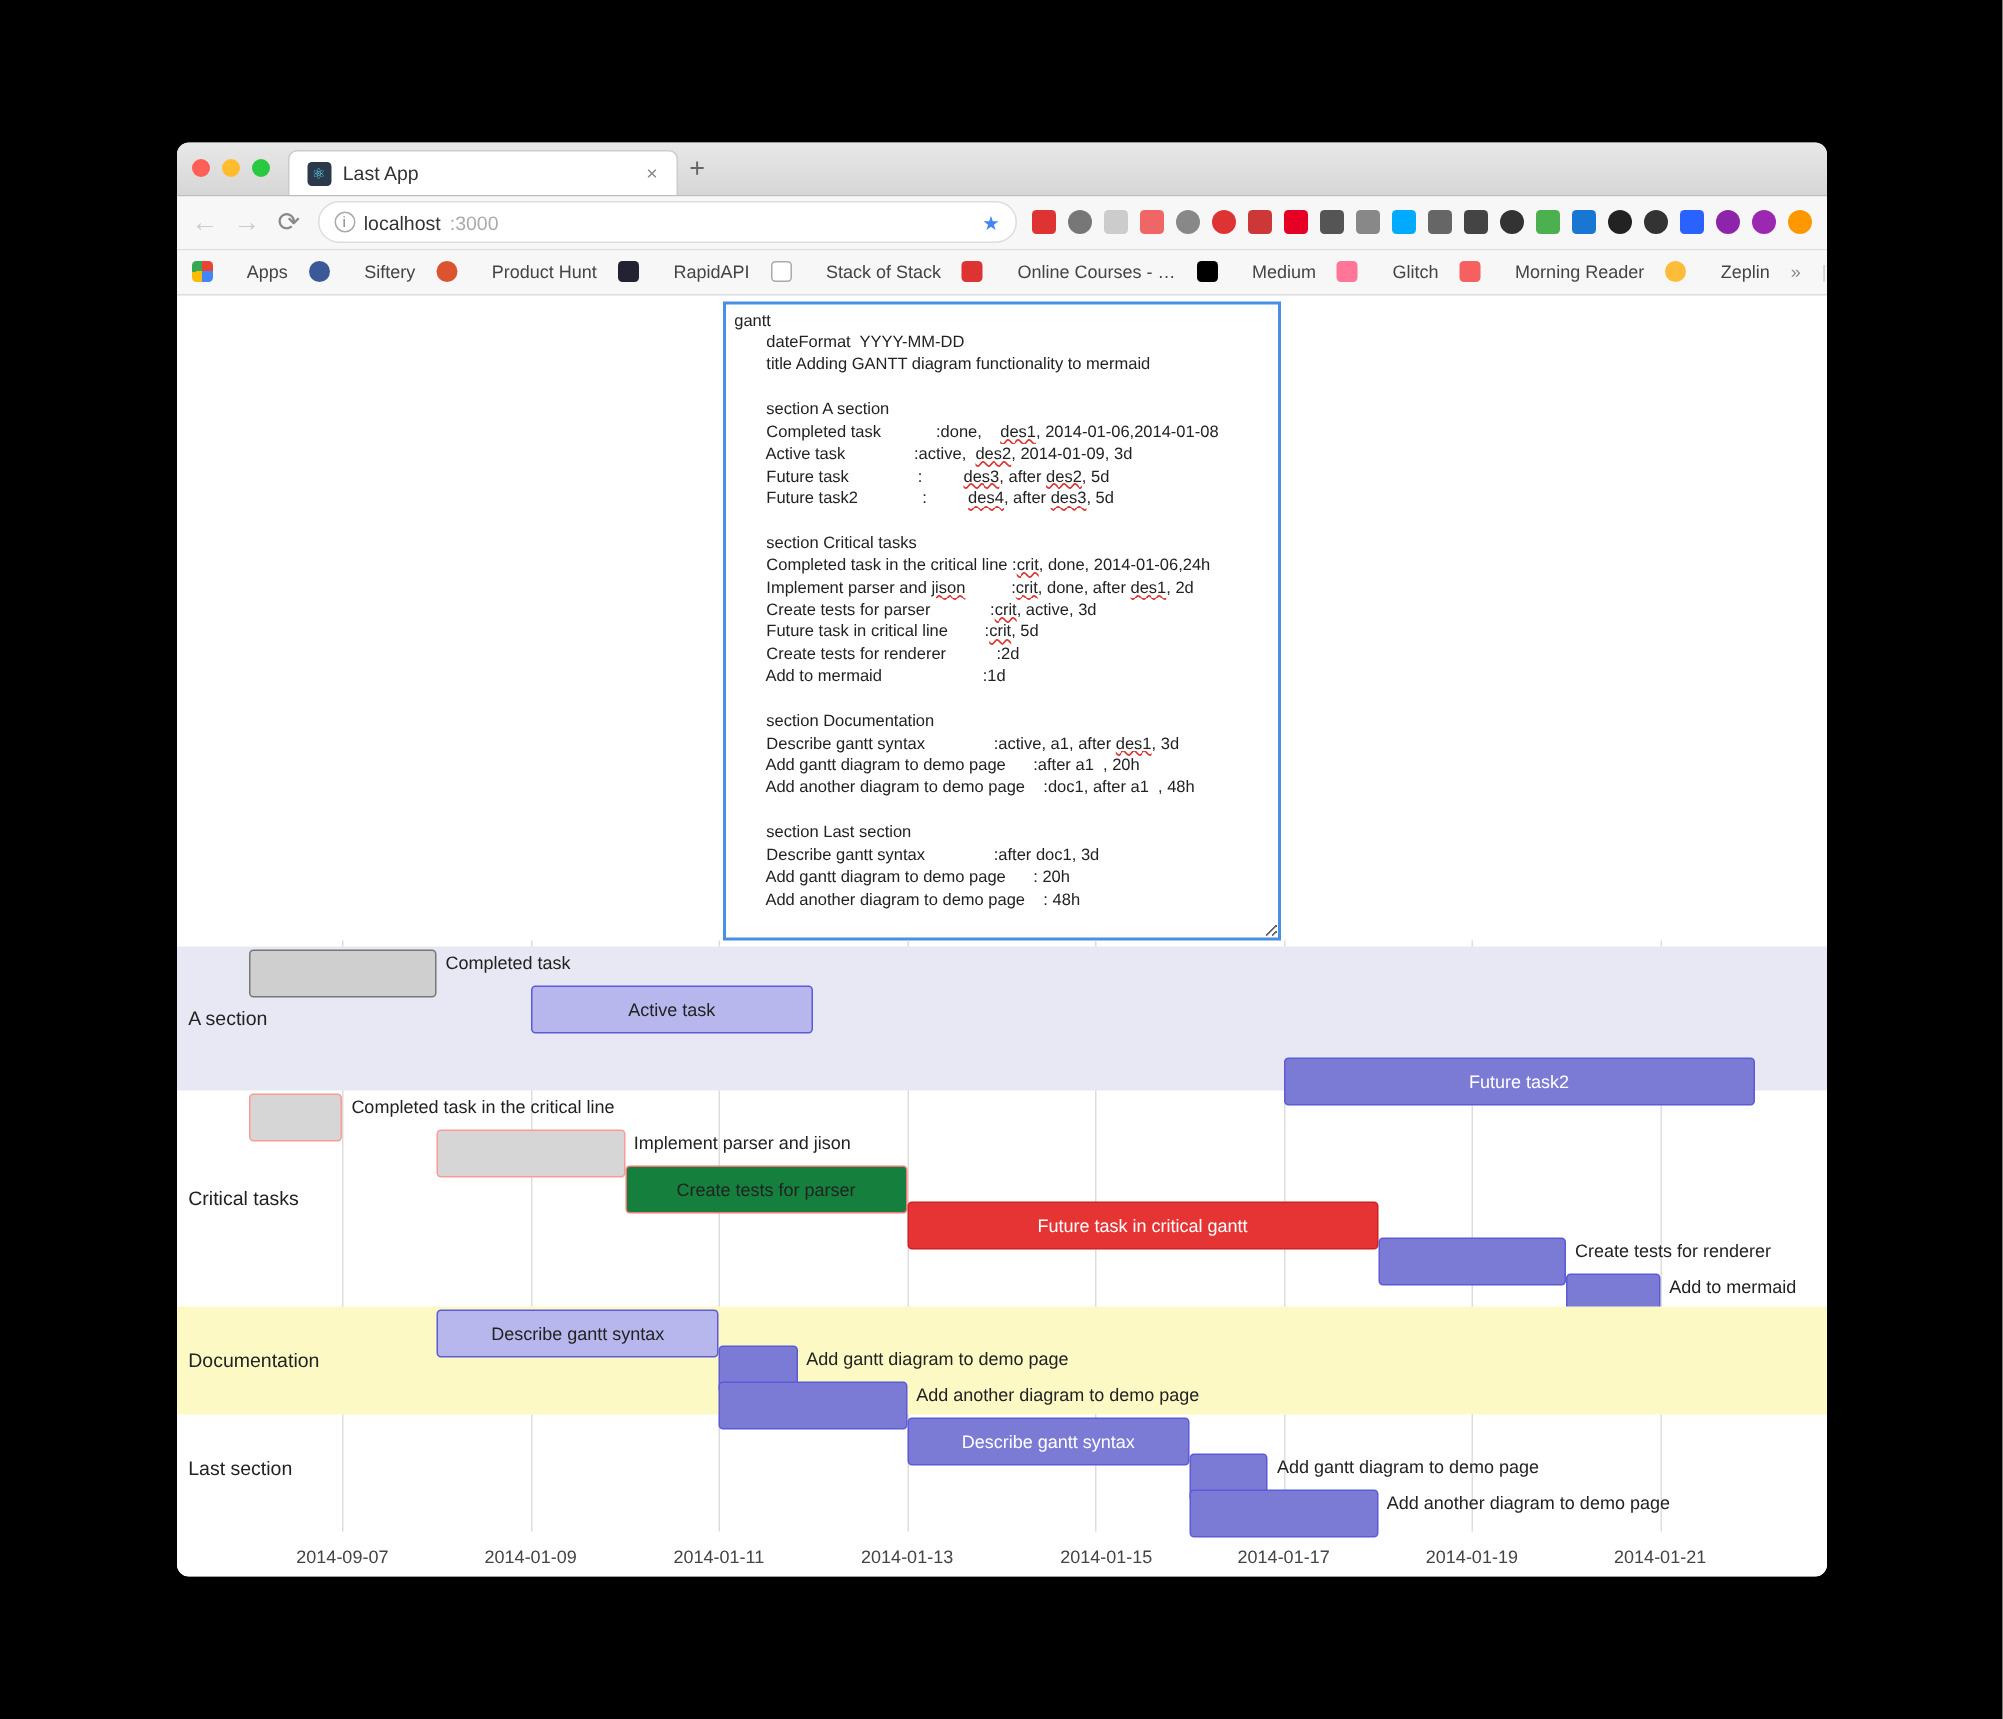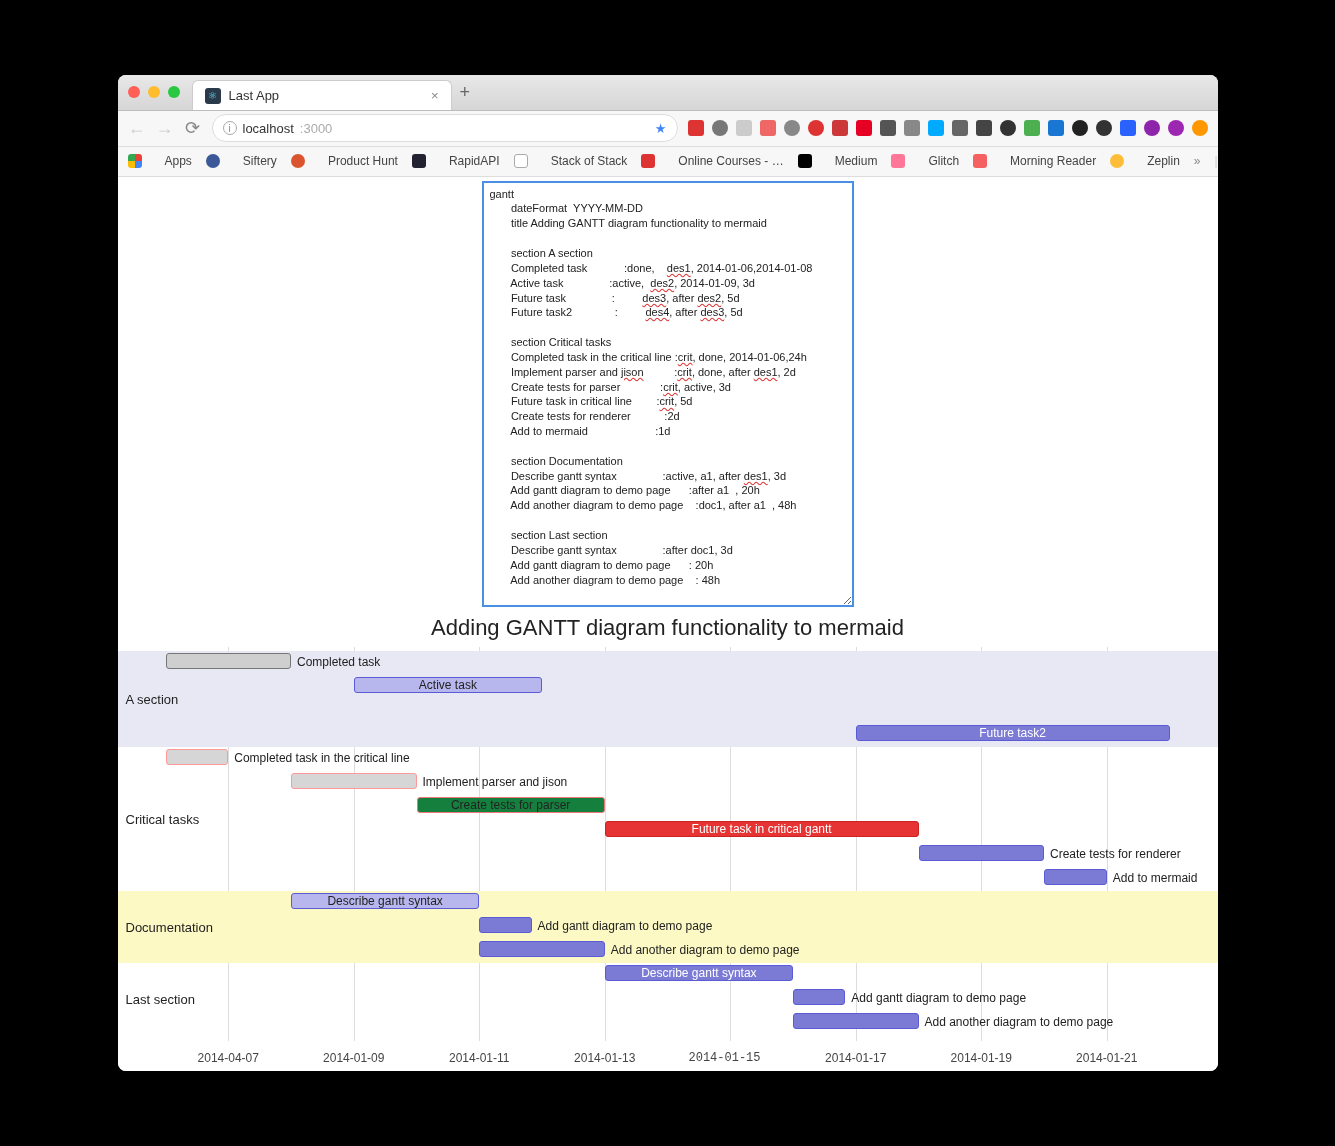--- a/index.html
+++ b/index.html
@@ -61,21 +61,21 @@
   white-space:pre; position:relative; resize:both; overflow:auto;
 }
 .codebox .u{text-decoration:underline;text-decoration-color:#d33;text-decoration-style:wavy;}
 .ganttTitle{text-align:center;font-size:22px;margin:8px 0 6px;color:#222;}
 .gantt{position:relative;height:440px;}
 .vline{position:absolute;top:0;bottom:30px;width:1px;background:#ddd;}
 .sectionBand{position:absolute;left:0;right:0;}
 .bandA{background:#e8e8f5;}
 .bandD{background:#fdf9c4;}
 .secLabel{position:absolute;left:8px;font-size:13px;color:#222;transform:translateY(-50%);}
-.bar{position:absolute;height:16px;border-radius:3px;display:flex;align-items:center;justify-content:center;font-size:12px;padding:0 6px;white-space:nowrap;}
+.bar{position:absolute;height:32px;border-radius:3px;display:flex;align-items:center;justify-content:center;font-size:12px;padding:0 6px;white-space:nowrap;}
 .barDone{background:#cfcfcf;border:1px solid #777;color:#222;}
 .barActive{background:#b7b7ee;border:1px solid #5b5bd6;color:#222;}
 .barFuture{background:#7b7bd6;border:1px solid #5b5bd6;color:#fff;}
 .barCritDone{background:#d6d6d6;border:1.5px solid #f99;color:#222;}
 .barCritActive{background:#15803d;border:1.5px solid #e77;color:#222;}
 .barCrit{background:#e63333;border:1px solid #c22;color:#fff;font-weight:500;}
 .sideLabel{position:absolute;font-size:12px;color:#222;white-space:nowrap;}
 .axisLabel{position:absolute;bottom:6px;font-size:12px;color:#444;transform:translateX(-50%);}
 </style>
 </head>
@@ -203,32 +203,31 @@
 
        section Documentation
        Describe gantt syntax               :active, a1, after <span class="u">des1</span>, 3d
        Add gantt diagram to demo page      :after a1  , 20h
        Add another diagram to demo page    :doc1, after a1  , 48h
 
        section Last section
        Describe gantt syntax               :after doc1, 3d
        Add gantt diagram to demo page      : 20h
        Add another diagram to demo page    : 48h</div>
-    <div class="ganttTitle">Adding GANTT diagram functionality to mermaid</div>
     <div class="gantt" id="gantt" style="height: 424px;">
         <div class="vline" style="left: 110.75px;"></div>
-        <div class="axisLabel" style="left: 110.75px;">2014-04-07</div>
+        <div class="axisLabel" style="left: 110.75px;">2014-09-07</div>
         <div class="vline" style="left: 236.25px;"></div>
         <div class="axisLabel" style="left: 236.25px;">2014-01-09</div>
         <div class="vline" style="left: 361.75px;"></div>
         <div class="axisLabel" style="left: 361.75px;">2014-01-11</div>
         <div class="vline" style="left: 487.25px;"></div>
         <div class="axisLabel" style="left: 487.25px;">2014-01-13</div>
         <div class="vline" style="left: 612.75px;"></div>
-        <div class="axisLabel" style="left: 607px; font-family: Liberation Mono, monospace;">2014-01-15</div>
+        <div class="axisLabel" style="left: 620px;">2014-01-15</div>
         <div class="vline" style="left: 738.25px;"></div>
         <div class="axisLabel" style="left: 738.25px;">2014-01-17</div>
         <div class="vline" style="left: 863.75px;"></div>
         <div class="axisLabel" style="left: 863.75px;">2014-01-19</div>
         <div class="vline" style="left: 989.25px;"></div>
         <div class="axisLabel" style="left: 989.25px;">2014-01-21</div>
         <div class="sectionBand bandA" style="top: 4px; height: 96px;"></div>
         <div class="sideLabel" style="left: 179.5px; top: 8px;">Completed task</div>
         <div class="bar barDone" style="left: 48px; width: 125.5px; top: 6px;"></div>
         <div class="bar barActive" style="left: 236.25px; width: 188.25px; top: 30px;">Active task</div>

